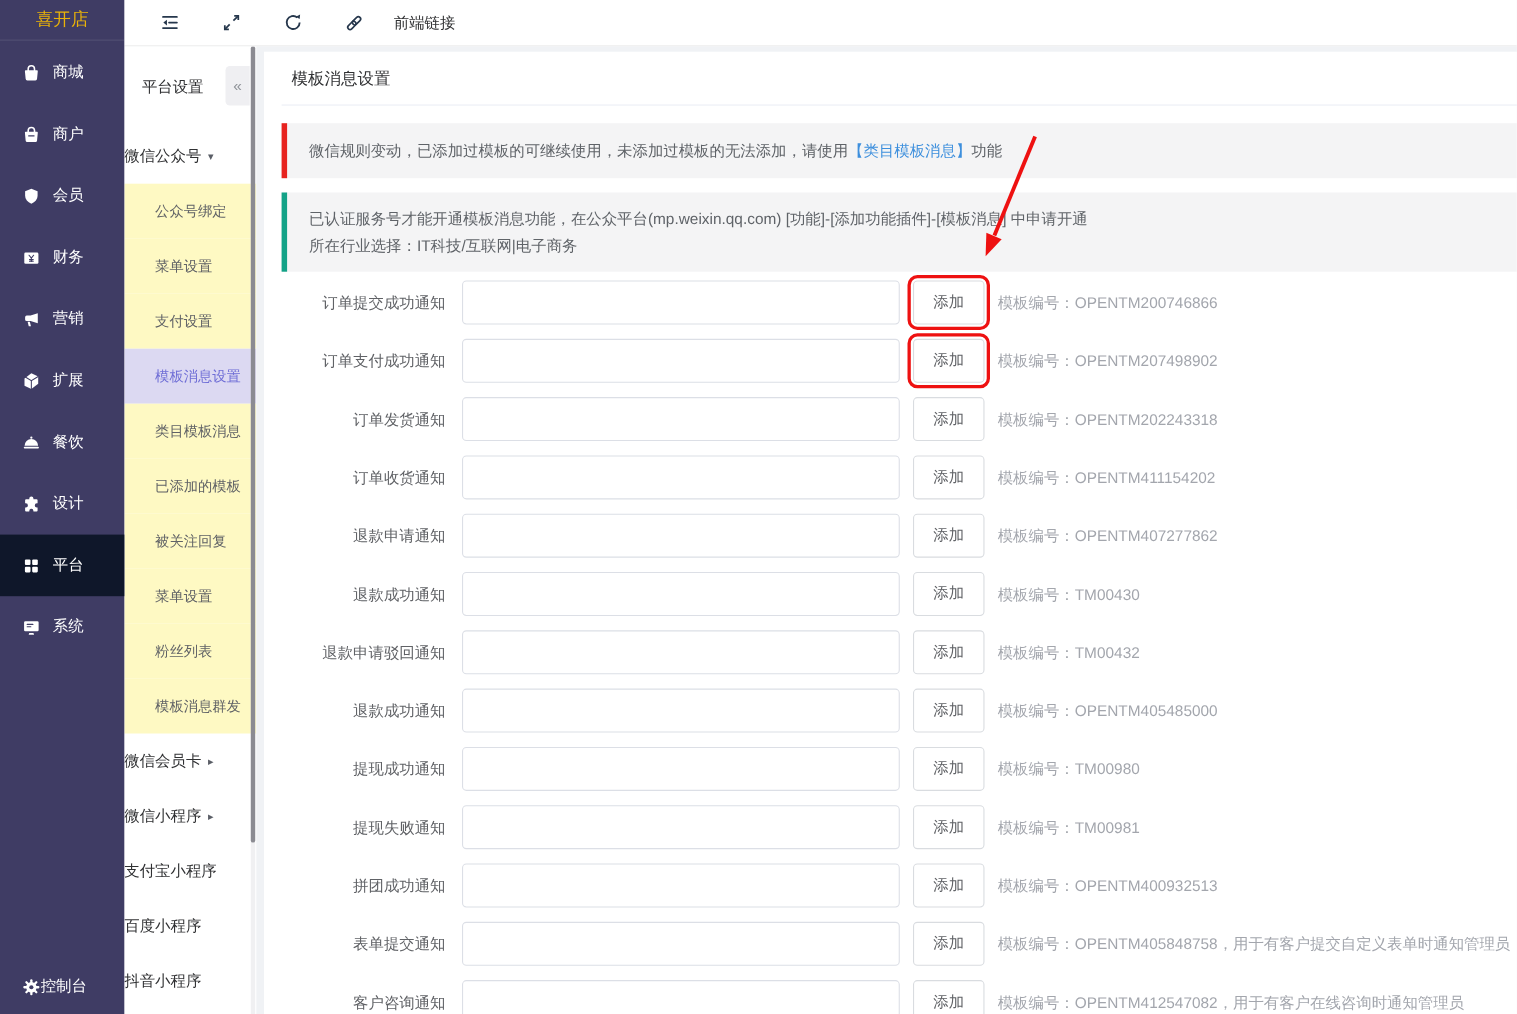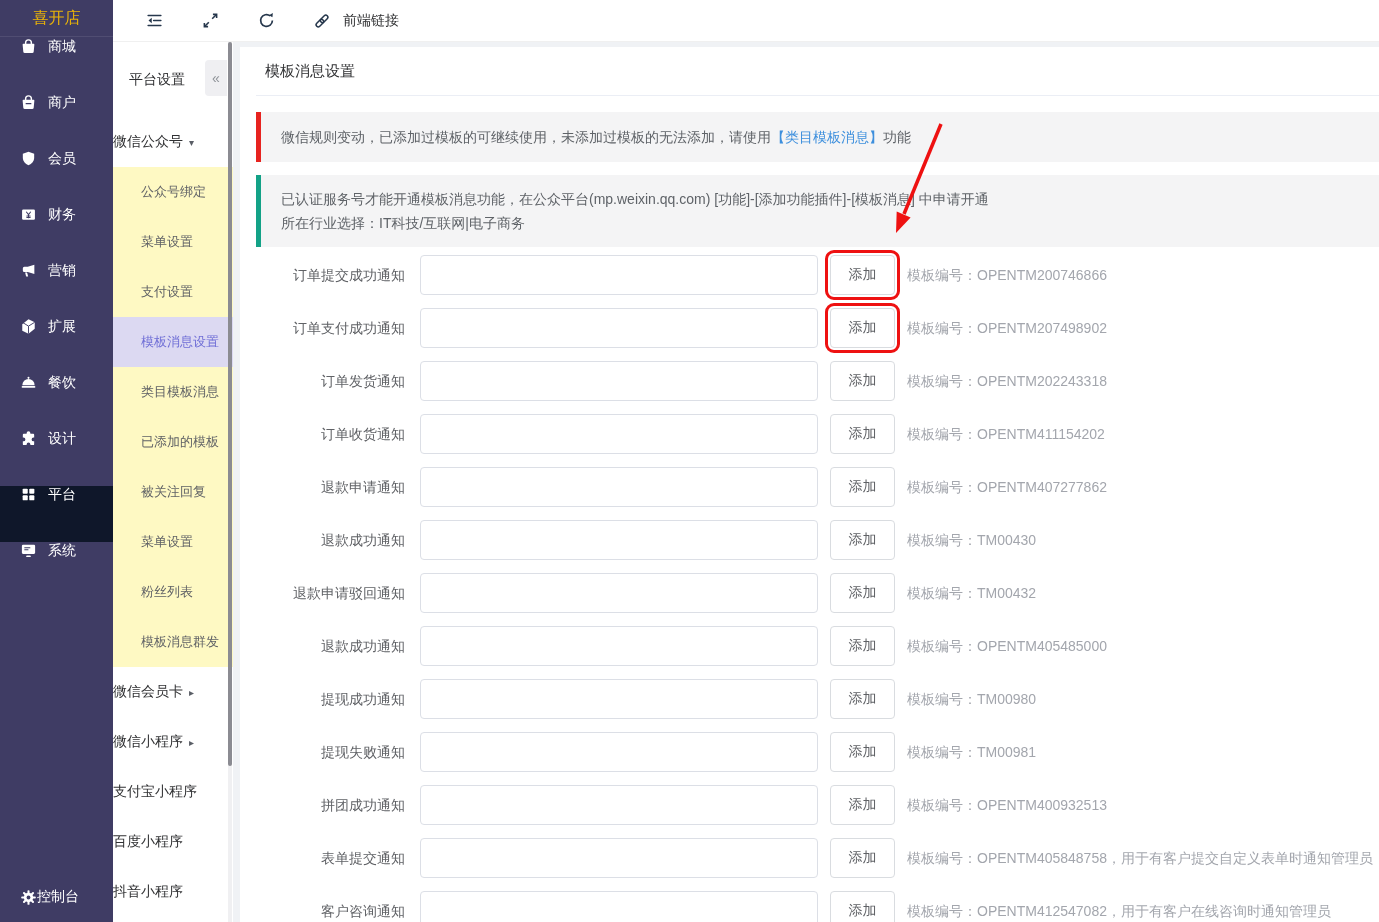--- a/index.html
+++ b/index.html
@@ -3,30 +3,30 @@
 <meta charset="utf-8">
 <style>
 *{box-sizing:border-box;margin:0;padding:0}
 html,body{width:1379px;height:922px;overflow:hidden}
 body{font-family:"Liberation Sans","DejaVu Sans",sans-serif;background:#f0f2f5;position:relative}
 
 
 .sidebar{position:absolute;left:0;top:0;width:113px;height:922px;background:#3f3c64;z-index:6}
 .logo{height:37px;display:flex;align-items:center;justify-content:center;color:#eab308;font-size:16px;border-bottom:1px solid rgba(255,255,255,.09)}
 .side-nav{padding-top:1px}
-.side-item{height:56px;display:flex;padding-left:20px;gap:11px;color:#fff;font-size:14px;cursor:pointer}
+.side-item{height:56px;display:flex;align-items:center;padding-left:20px;gap:11px;color:#fff;font-size:14px;cursor:pointer}
 .side-item.active{background:#0f172a}
 .icon{display:inline-block;width:17px;height:17px;color:#fff;flex:none}
 .icon svg{width:100%;height:100%;display:block}
 .side-footer{position:absolute;bottom:0;left:0;width:113px;height:50px;display:flex;align-items:center;padding-left:20px;color:#fff;font-size:14px;cursor:pointer}
 
 
 .topbar{position:absolute;left:113px;top:0;width:1266px;height:42px;background:#fff;border-bottom:1px solid #f0f0f0;display:flex;align-items:center;padding-left:32px;gap:37px;z-index:4}
 .tb-icon{width:19px;height:19px;color:#26374c;cursor:pointer}
-.tb-link{display:flex;align-items:center;gap:12px;color:#303133;font-size:14px;cursor:pointer}
+.tb-link{display:flex;align-items:center;gap:27px;color:#303133;font-size:14px;cursor:pointer}
 .tb-link .tb-icon{width:18px;height:18px}
 
 
 .submenu{position:absolute;left:113px;top:42px;width:120px;height:880px;background:#fff;z-index:3;overflow:hidden}
 .submenu-header{height:75px;position:relative;display:flex;align-items:center;padding-left:16px;font-size:14px;color:#303133}
 .collapse-handle{position:absolute;right:6px;top:18px;width:22px;height:36px;background:#efeff2;border-radius:4px 0 0 4px;display:flex;align-items:center;justify-content:center;color:#8f9399;font-size:14px;cursor:pointer}
 .sm-item{height:50px;display:flex;align-items:center;cursor:pointer}
 .sm-item.group{color:#303133;font-size:14px;background:#fff}
 .sm-item.child{padding-left:28px;color:#606266;font-size:13px;background:#fef9c3}
 .sm-item.child.active{background:#dcd9f2;color:#6f6ed6}

